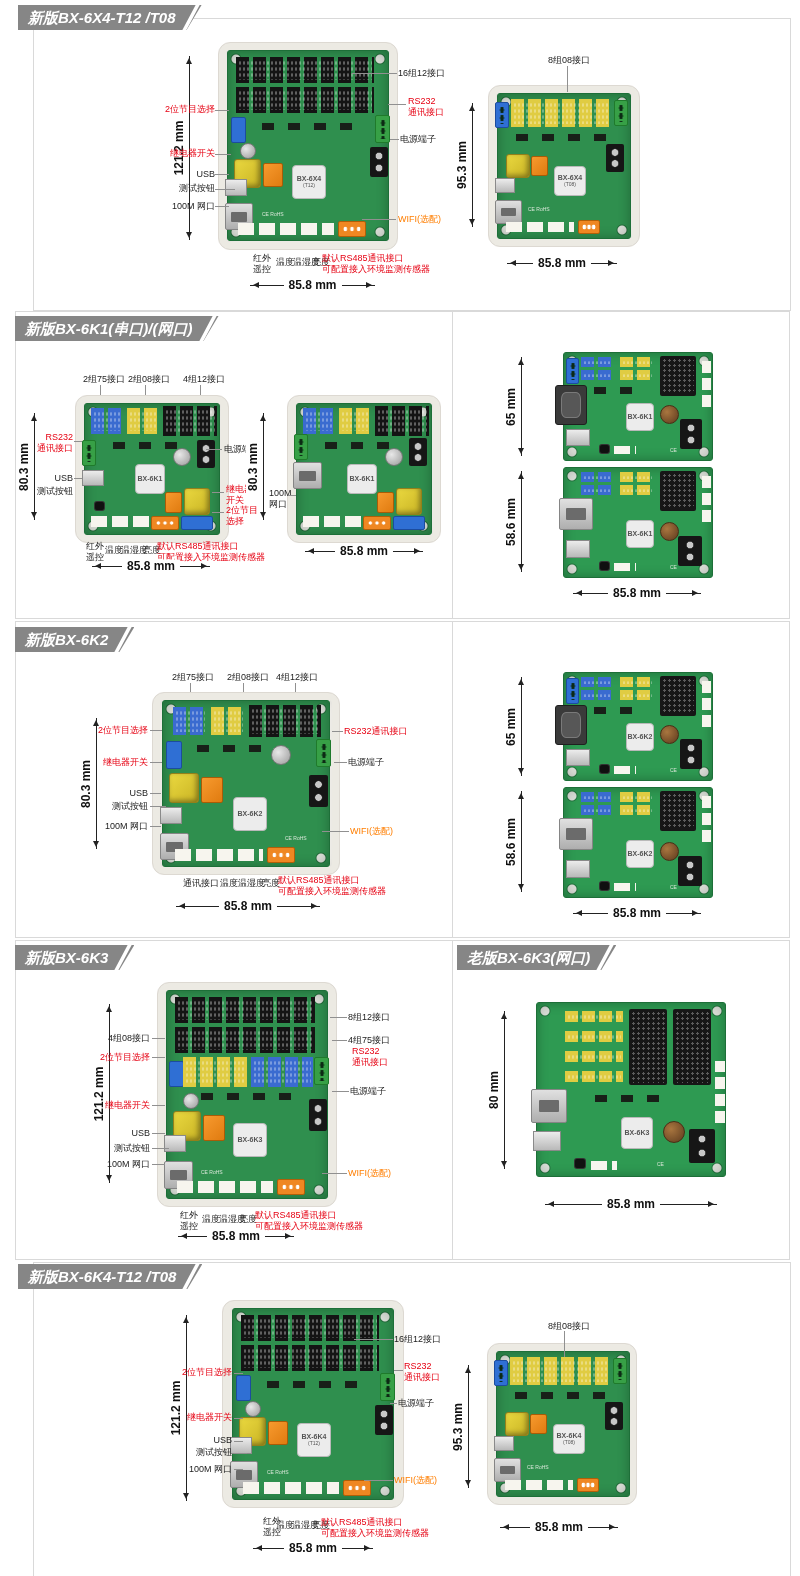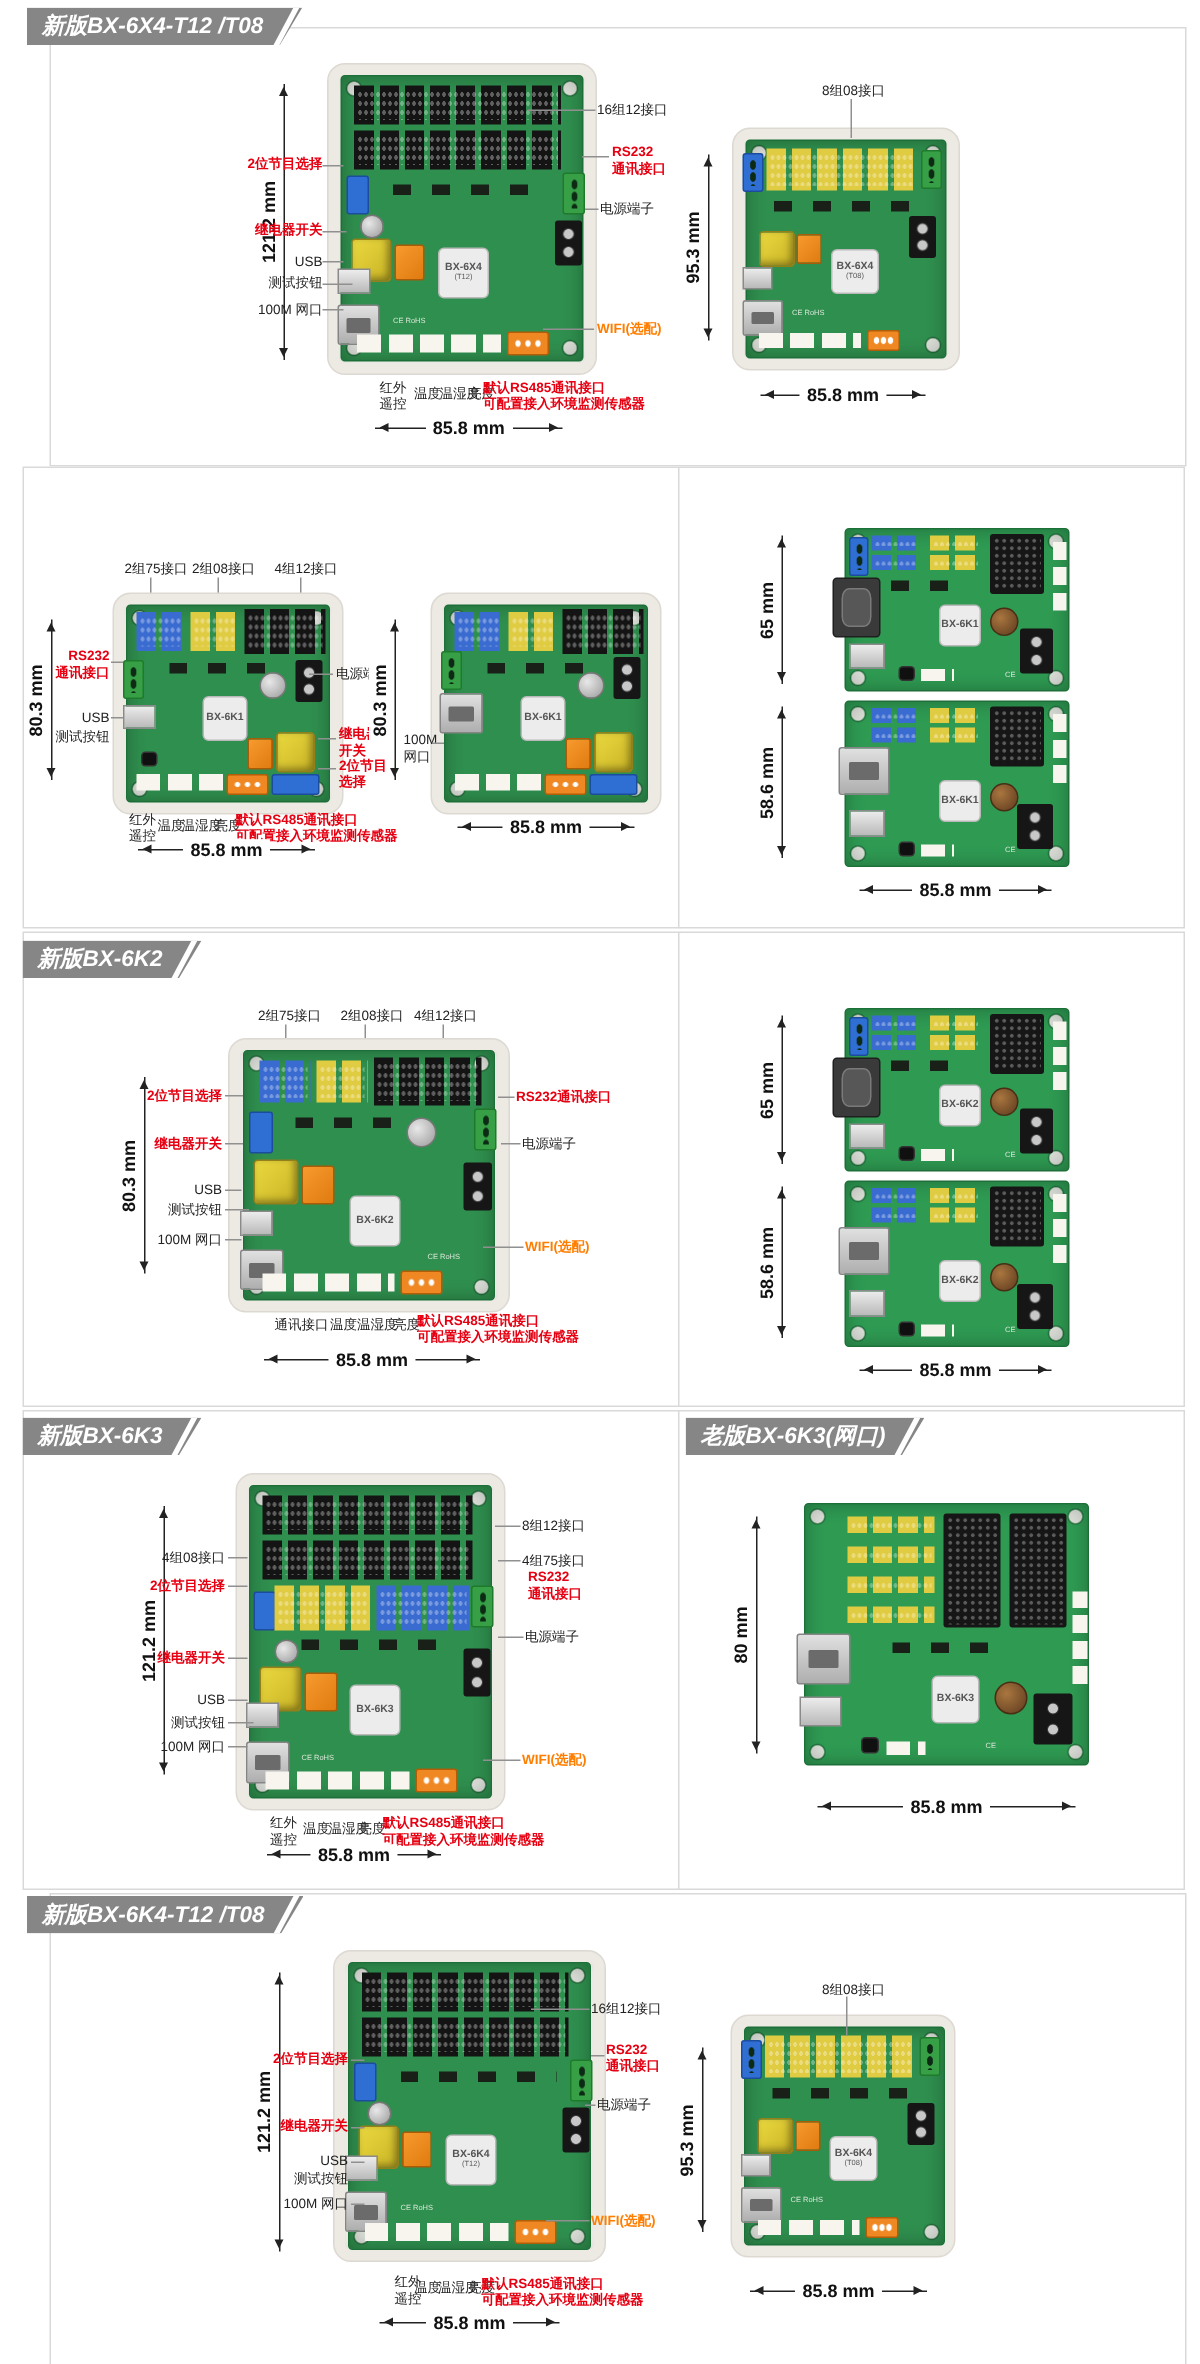--- a/index.html
+++ b/index.html
@@ -35,22 +35,22 @@
 .rj::after{content:"";position:absolute;left:20%;right:20%;top:30%;bottom:30%;background:#6b6b6b;border-radius:1px}
 .db9{position:absolute;background:#3a3a3a;border:1px solid #1f1f1f;border-radius:3px}
 .db9::after{content:"";position:absolute;inset:6px 5px;background:#575757;border:1px solid #7a7a7a;border-radius:5px/7px}
 .cap{position:absolute;border-radius:50%;background:radial-gradient(circle at 35% 35%,#e8e8e8,#9a9a9a);border:1px solid #777}
 .capb{background:radial-gradient(circle at 35% 35%,#a9763f,#5d3a1e);border-color:#4a2d15}
 .btn{position:absolute;background:#101010;border-radius:2px;box-shadow:0 0 0 1px #333}
 .chip{position:absolute;background:#ececec;border:1px solid #b9b9b9;border-radius:4px;display:flex;flex-direction:column;align-items:center;justify-content:center;font-weight:bold;color:#555;font-size:7px;line-height:1.15;text-align:center}
 .chip .sub{font-size:5px;font-weight:normal}
 .cet{position:absolute;font-size:5px;color:#d7e6d7;white-space:nowrap}
 .lbl{position:absolute;font-size:9px;line-height:1.2;color:#222;white-space:pre-line}
-.lbl.r{color:#e60012;font-weight:bold}
-.lbl.o{color:#ff7e00;font-weight:bold}
+.lbl.r{color:#e60012;font-weight:normal}
+.lbl.o{color:#ff7e00;font-weight:normal}
 .lbl.ta{text-align:right}
 .ln{position:absolute;background:#909090}
 .dimh{position:absolute;border-top:1px solid #222}
 .dimh::before{content:"";position:absolute;left:0;top:-4px;border:3.5px solid transparent;border-right:6px solid #222}
 .dimh::after{content:"";position:absolute;right:0;top:-4px;border:3.5px solid transparent;border-left:6px solid #222}
 .dimh>span{position:absolute;left:50%;top:0;transform:translate(-50%,-54%);background:#fff;padding:0 5px;font-weight:bold;font-size:12px;color:#111;white-space:nowrap}
 .dimv{position:absolute;border-left:1px solid #222}
 .dimv::before{content:"";position:absolute;top:-1px;left:-4px;border:3.5px solid transparent;border-bottom:6px solid #222}
 .dimv::after{content:"";position:absolute;bottom:-1px;left:-4px;border:3.5px solid transparent;border-top:6px solid #222}
 .dimv>span{position:absolute;top:50%;left:-11px;transform:translate(-50%,-50%) rotate(-90deg);background:#fff;padding:0 5px;font-weight:bold;font-size:12px;color:#111;white-space:nowrap}
@@ -142,20 +142,21 @@
   <i class="ln" style="left:567px;top:66px;width:1px;height:26px"></i>
   <div class="dimv" style="left:472px;top:103px;height:124px">
       <span>95.3 mm</span>
     </div>
   <div class="dimh" style="left:507px;top:263px;width:110px">
       <span>85.8 mm</span>
     </div>
 
   <div class="panel" style="left:15px;top:311px;width:437px;height:306px"></div>
   <div class="panel" style="left:452px;top:311px;width:336px;height:306px"></div>
+  <div class="banner" style="left:15px;top:316px"><span>新版BX-6K1(串口)/(网口)</span></div>
 
   <span class="lbl" style="left:83px;top:374px">2组75接口</span>
   <span class="lbl" style="left:128px;top:374px">2组08接口</span>
   <span class="lbl" style="left:183px;top:374px">4组12接口</span>
   <i class="ln" style="left:100px;top:385px;width:1px;height:13px"></i>
   <i class="ln" style="left:145px;top:385px;width:1px;height:13px"></i>
   <i class="ln" style="left:200px;top:385px;width:1px;height:13px"></i>
 
   <div class="tray" style="left:75px;top:395px;width:152px;height:146px"></div>
   <div class="pcb" style="left:84px;top:403px;width:134px;height:130px">

